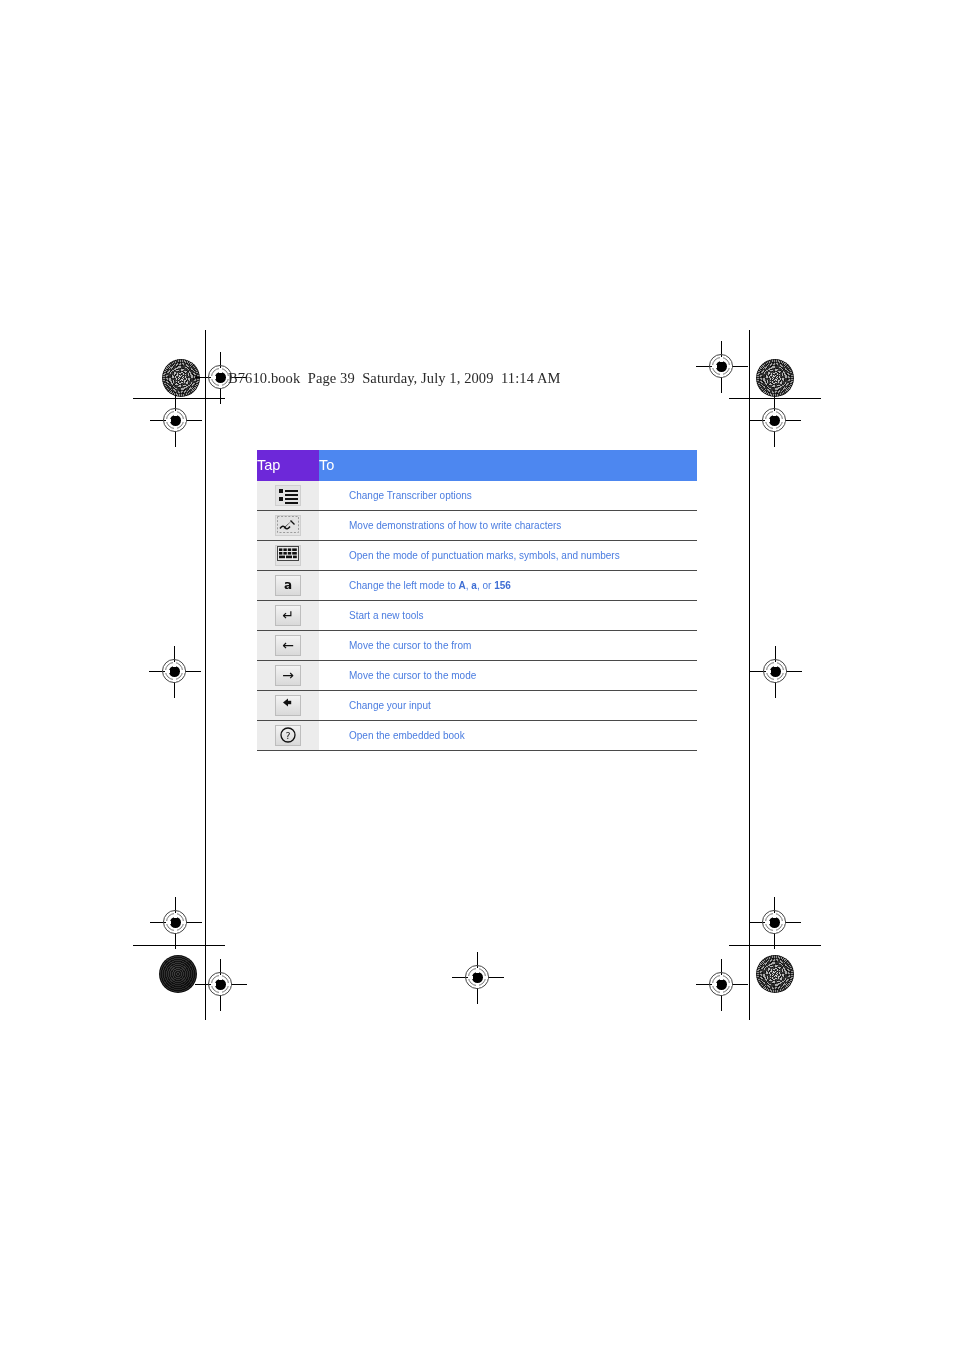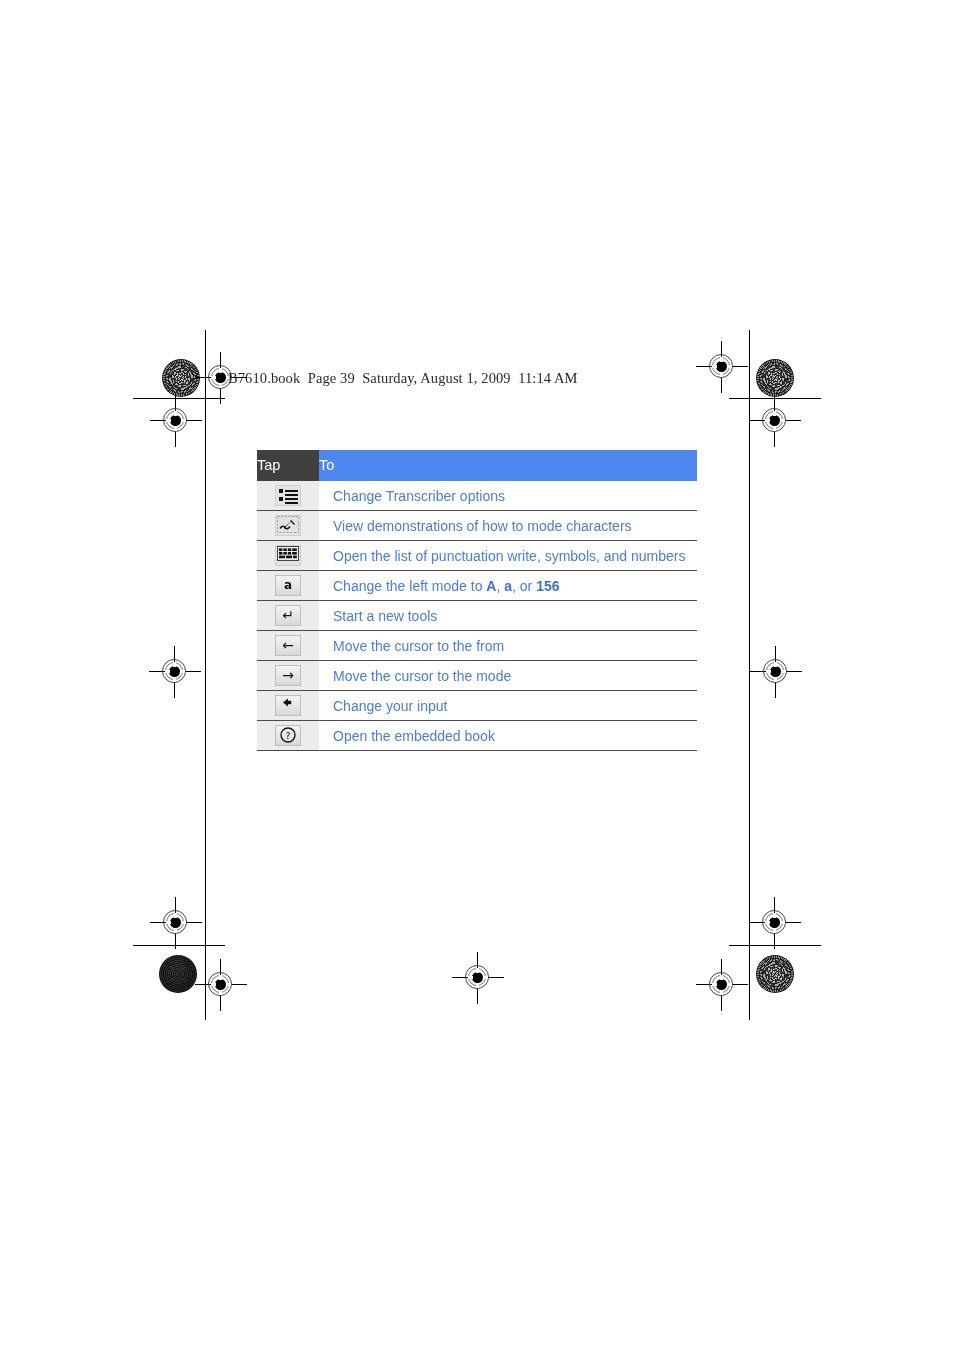--- a/index.html
+++ b/index.html
@@ -140,42 +140,42 @@
   .tools-table thead th {
     font-size: 14.5px;
     font-weight: normal;
     color: #ffffff;
     text-align: left;
     padding: 5px 0 6px 0;
     height: 20px;
     vertical-align: middle;
   }
   th.h-tap {
-    background: #404040;
+    background: #6d28d9;
     text-align: center;
   }
   th.h-to {
     background: #4d87f0;
     padding-left: 14px;
   }
 
   .tools-table tbody td {
     border-bottom: 1px solid #4a4a4a;
     height: 27px;
     vertical-align: middle;
   }
   td.cell-icon {
     background: #ececec;
     text-align: center;
     border-bottom: 1px solid #ffffff;
     padding: 0;
   }
   td.cell-desc {
-    padding-left: 14px;
-    font-size: 14px;
+    padding-left: 30px;
+    font-size: 10px;
     color: #4a7ce0;
     line-height: 18px;
   }
   td.cell-desc b { font-weight: bold; color: #3f6fd4; }
 
   
   .chip {
     display: inline-block;
     width: 26px;
     height: 21px;
@@ -367,21 +367,21 @@
     <div class="ring"></div>
       <div class="ring2"></div>
       <div class="dot"></div>
     <div class="notch n1"></div>
       <div class="notch n2"></div>
       <div class="notch n3"></div>
       <div class="notch n4"></div>
   </div>
 </div>
 
-<div class="page-header">B7610.book  Page 39  Saturday, August 1, 2009  11:14 AM</div>
+<div class="page-header">B7610.book  Page 39  Saturday, July 1, 2009  11:14 AM</div>
 
 <div class="content">
 
 
   <table class="tools-table">
     <colgroup>
         <col class="c-tap">
         <col class="c-to">
       </colgroup>
     <thead>
@@ -414,21 +414,21 @@
         <td class="cell-icon">
           <span class="chip flat">
             <svg class="ic-svg" width="22" height="17" viewBox="0 0 22 17" aria-hidden="true">
               <rect x="0.5" y="0.5" width="21" height="16" fill="none" stroke="#9a9a9a" stroke-dasharray="2 1.6"></rect>
               <path d="M16.5 3 L8.5 11 L6.5 13.5 L7.6 11 Z" fill="#111"></path>
               <path d="M3 12.5 q3 -4 5 -1 q2 3 5 -1" fill="none" stroke="#111" stroke-width="1.5"></path>
               <path d="M13.5 4.5 L17.5 8.5" stroke="#111" stroke-width="1.2"></path>
             </svg>
           </span>
         </td>
-        <td class="cell-desc">View demonstrations of how to mode characters</td>
+        <td class="cell-desc">Move demonstrations of how to write characters</td>
       </tr>
 
       <tr>
         <td class="cell-icon">
           <span class="chip flat">
             <svg class="ic-svg" width="22" height="15" viewBox="0 0 22 15" aria-hidden="true">
               <rect x="0.5" y="0.5" width="21" height="14" fill="#e9e9e9" stroke="#444"></rect>
               <g fill="#111">
                 <rect x="2" y="2.4" width="3.4" height="2.6"></rect>
                 <rect x="6.4" y="2.4" width="3.4" height="2.6"></rect>
@@ -438,21 +438,21 @@
                 <rect x="6.4" y="6" width="3.4" height="2.6"></rect>
                 <rect x="10.8" y="6" width="3.4" height="2.6"></rect>
                 <rect x="15.2" y="6" width="4.6" height="2.6"></rect>
                 <rect x="2" y="9.6" width="6" height="2.6"></rect>
                 <rect x="9" y="9.6" width="6" height="2.6"></rect>
                 <rect x="16" y="9.6" width="3.8" height="2.6"></rect>
               </g>
             </svg>
           </span>
         </td>
-        <td class="cell-desc">Open the list of punctuation write, symbols, and numbers</td>
+        <td class="cell-desc">Open the mode of punctuation marks, symbols, and numbers</td>
       </tr>
 
       <tr>
         <td class="cell-icon">
           <span class="chip">
             <span class="chip-txt">a</span>
           </span>
         </td>
         <td class="cell-desc"><span>Change the left mode to </span><b>A</b><span>, </span><b>a</b><span>, or </span><b>156</b></td>
       </tr>

